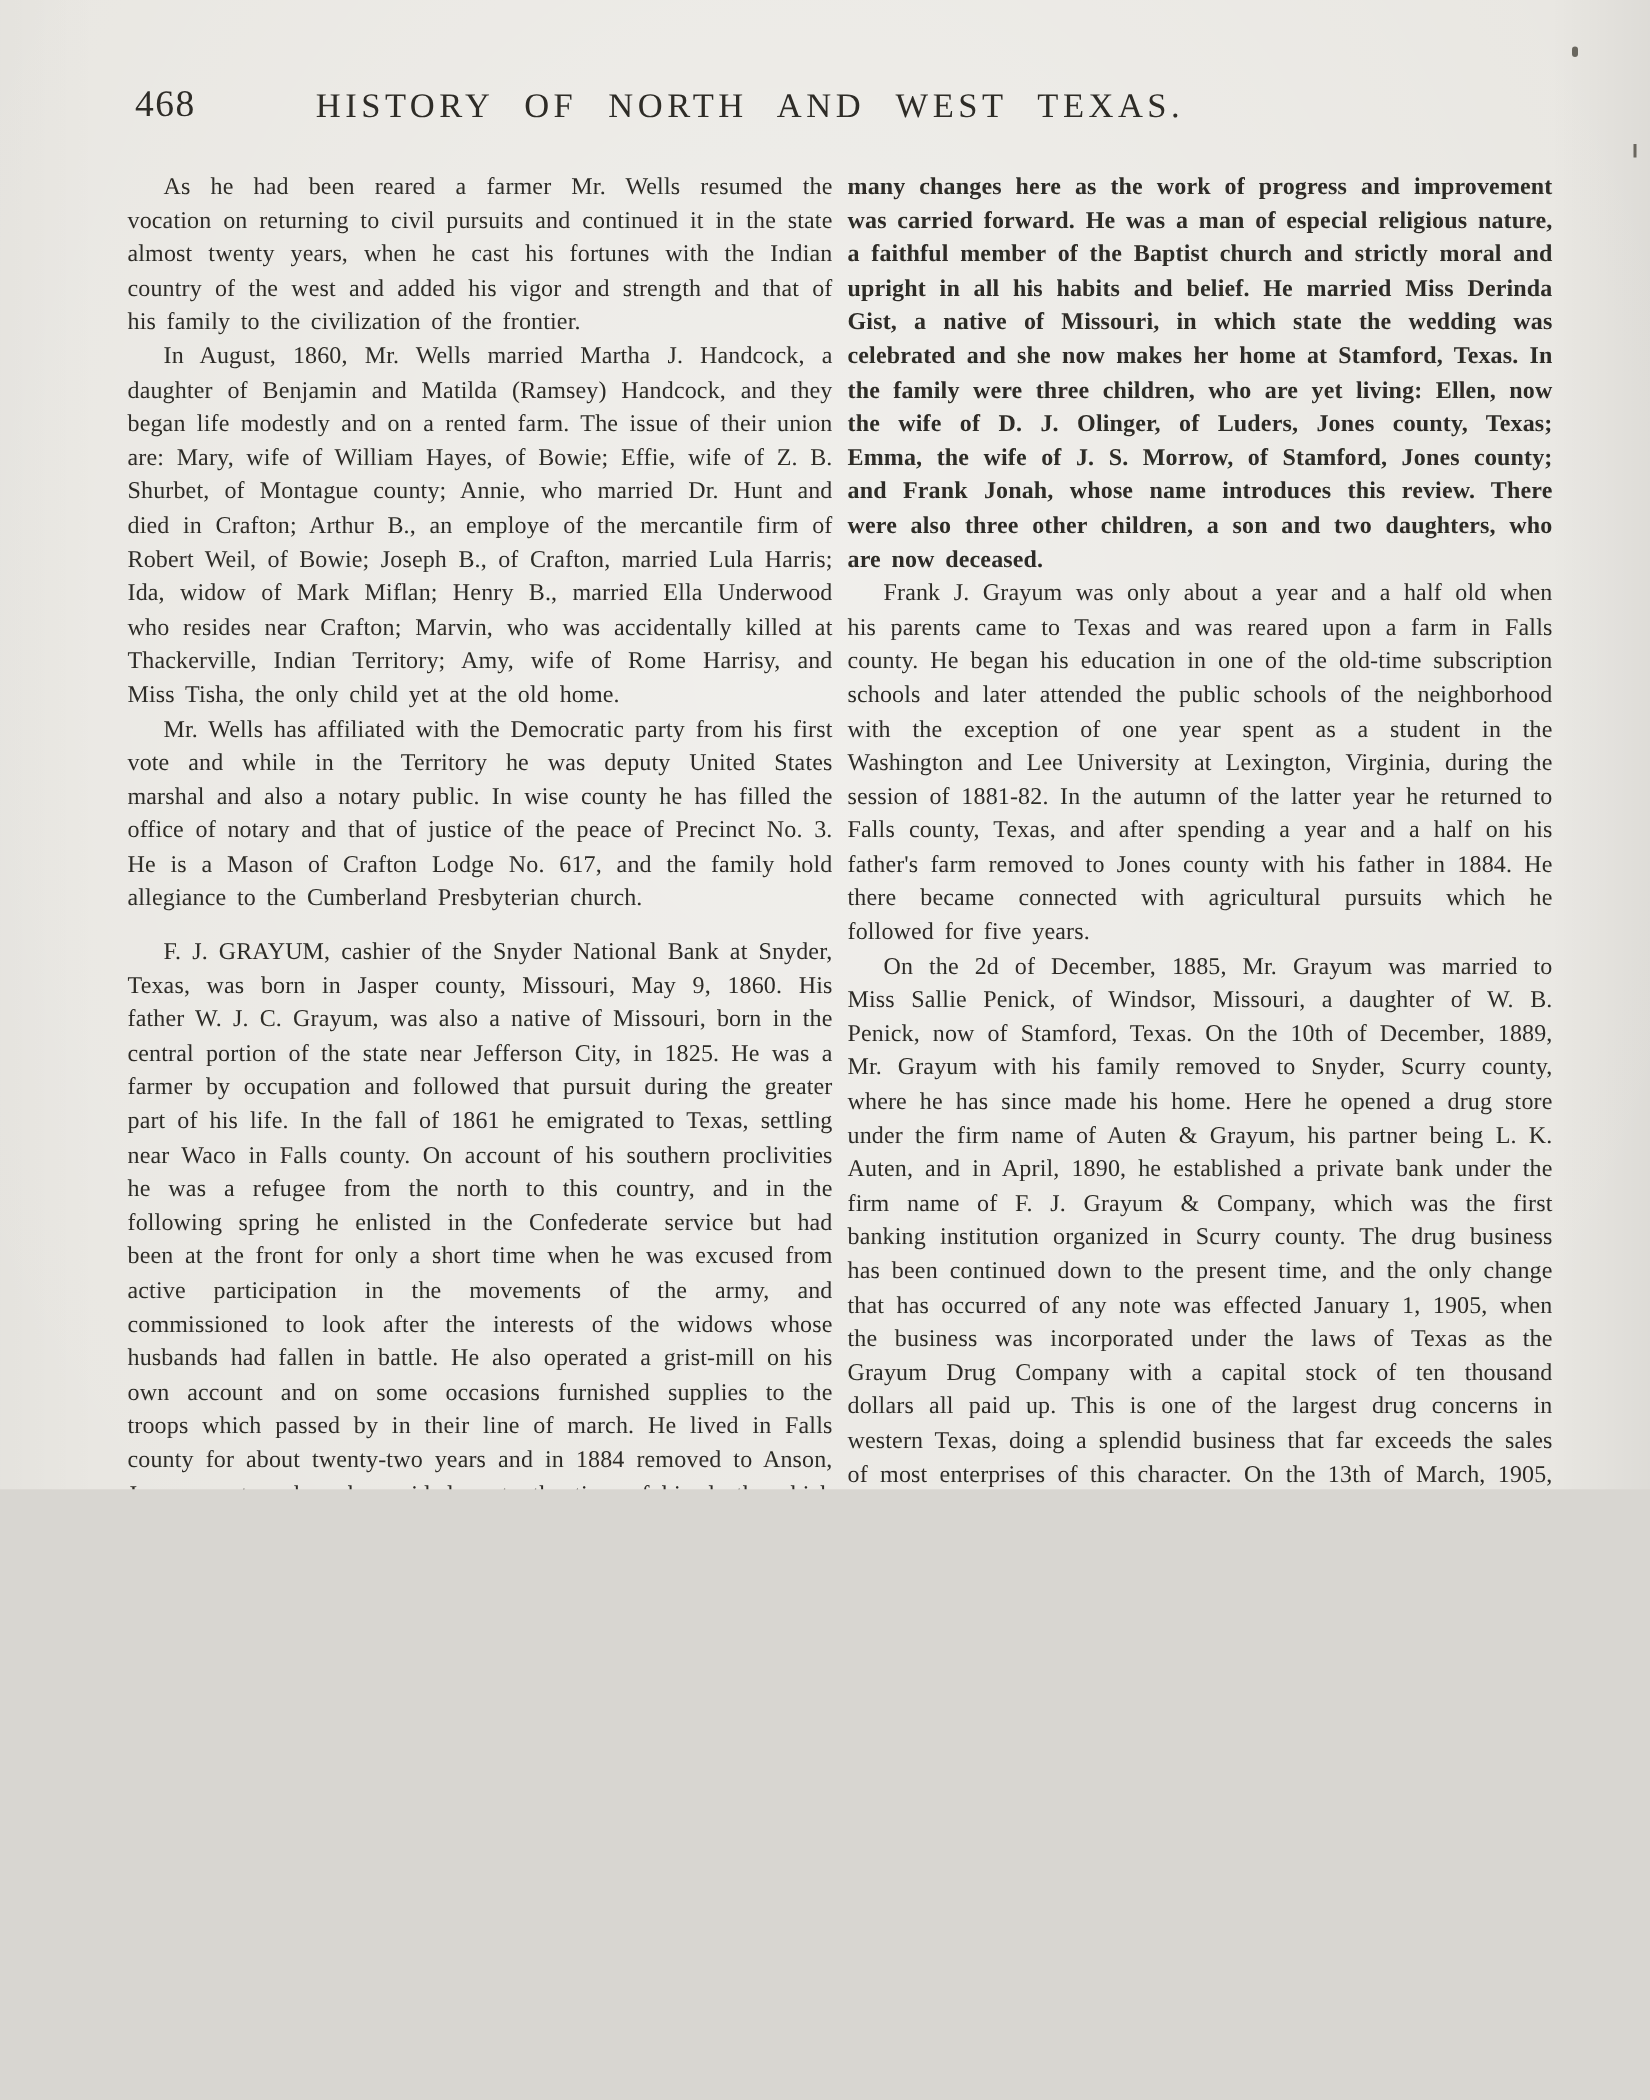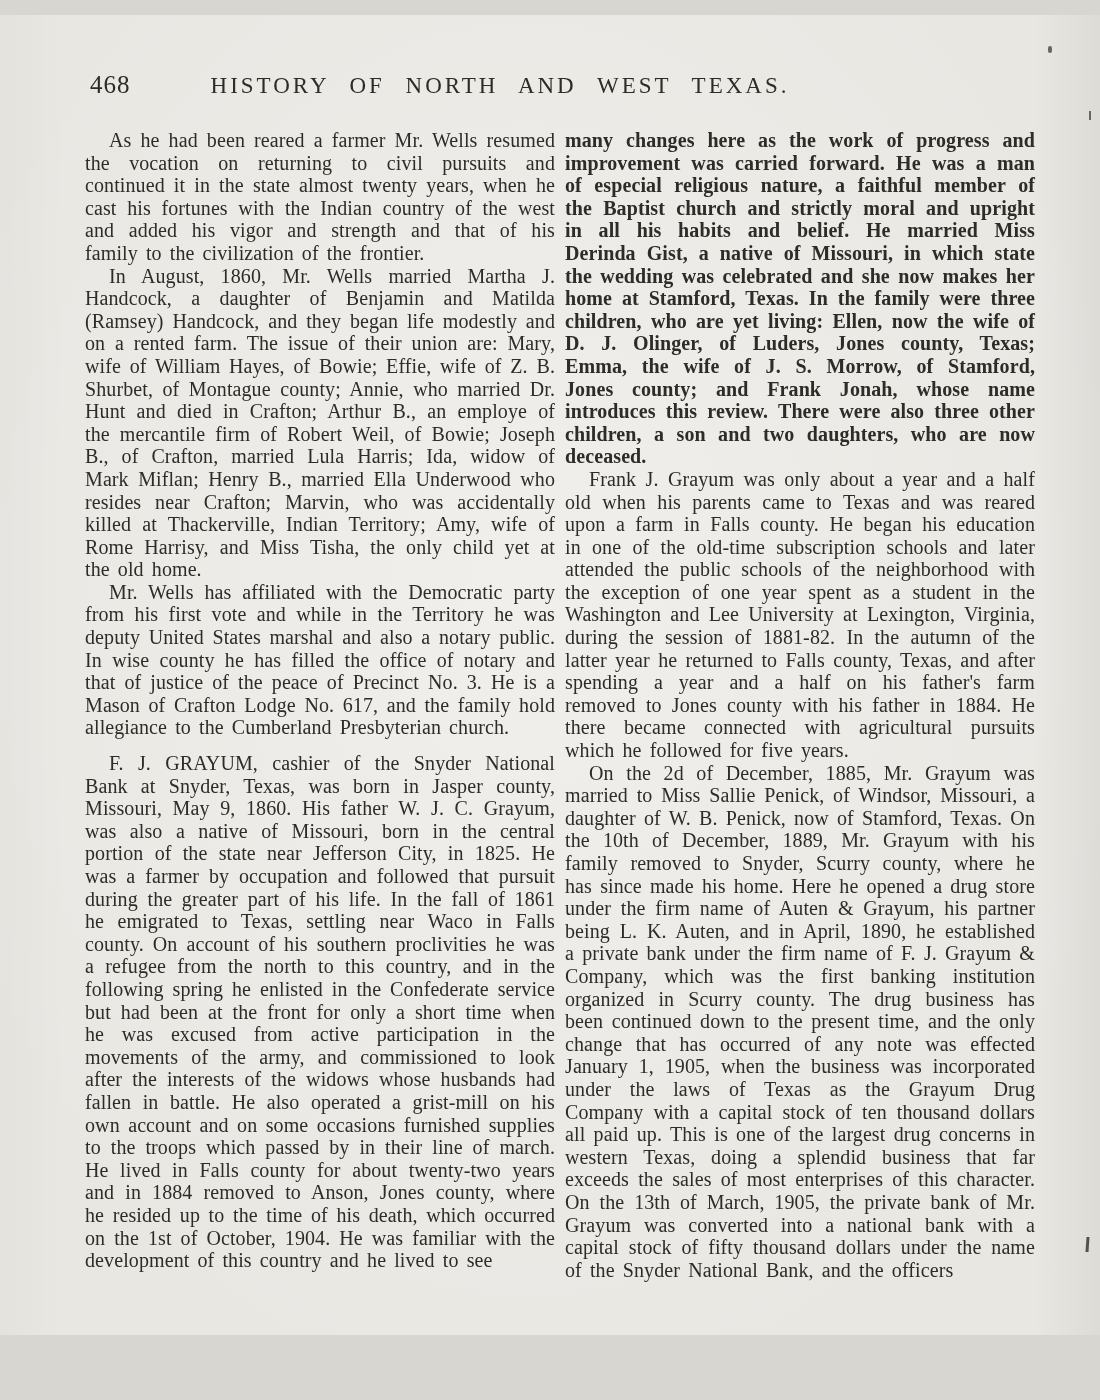--- a/index.html
+++ b/index.html
@@ -1,20 +1,20 @@
 <!DOCTYPE html>
 <html><head>
 <meta charset="utf-8">
 <style>
   html, body { margin: 0; padding: 0; background: #d8d6d1; }
   .page {
     position: relative;
     width: 1100px;
-    height: 1320px;
-    margin: 15px auto;
+    height: 993px;
+    margin: 0 auto;
     background:
       radial-gradient(ellipse 900px 1200px at 48% 45%, rgba(255,255,255,0.35), rgba(255,255,255,0) 70%),
       linear-gradient(to right, rgba(0,0,0,0.02), rgba(0,0,0,0) 6%, rgba(0,0,0,0) 94%, rgba(0,0,0,0.05)),
       #e9e7e2;
     overflow: hidden;
     font-family: "Liberation Serif", "DejaVu Serif", serif;
     color: #2e2c27;
   }
   .page-header {
     position: relative;
@@ -38,21 +38,21 @@
     white-space: nowrap;
   }
   .columns {
     display: flex;
     gap: 10px;
     padding: 0 65px 0 85px;
     margin-top: 22px;
   }
   .col {
     width: 470px;
-    font-size: 20px;
+    font-size: 16px;
     line-height: 22.6px;
     text-align: justify;
     word-spacing: 3px;
     letter-spacing: 0.1px;
     hyphens: auto;
     -webkit-hyphens: auto;
   }
   .col p.para {
     margin: 0;
     text-indent: 24px;

